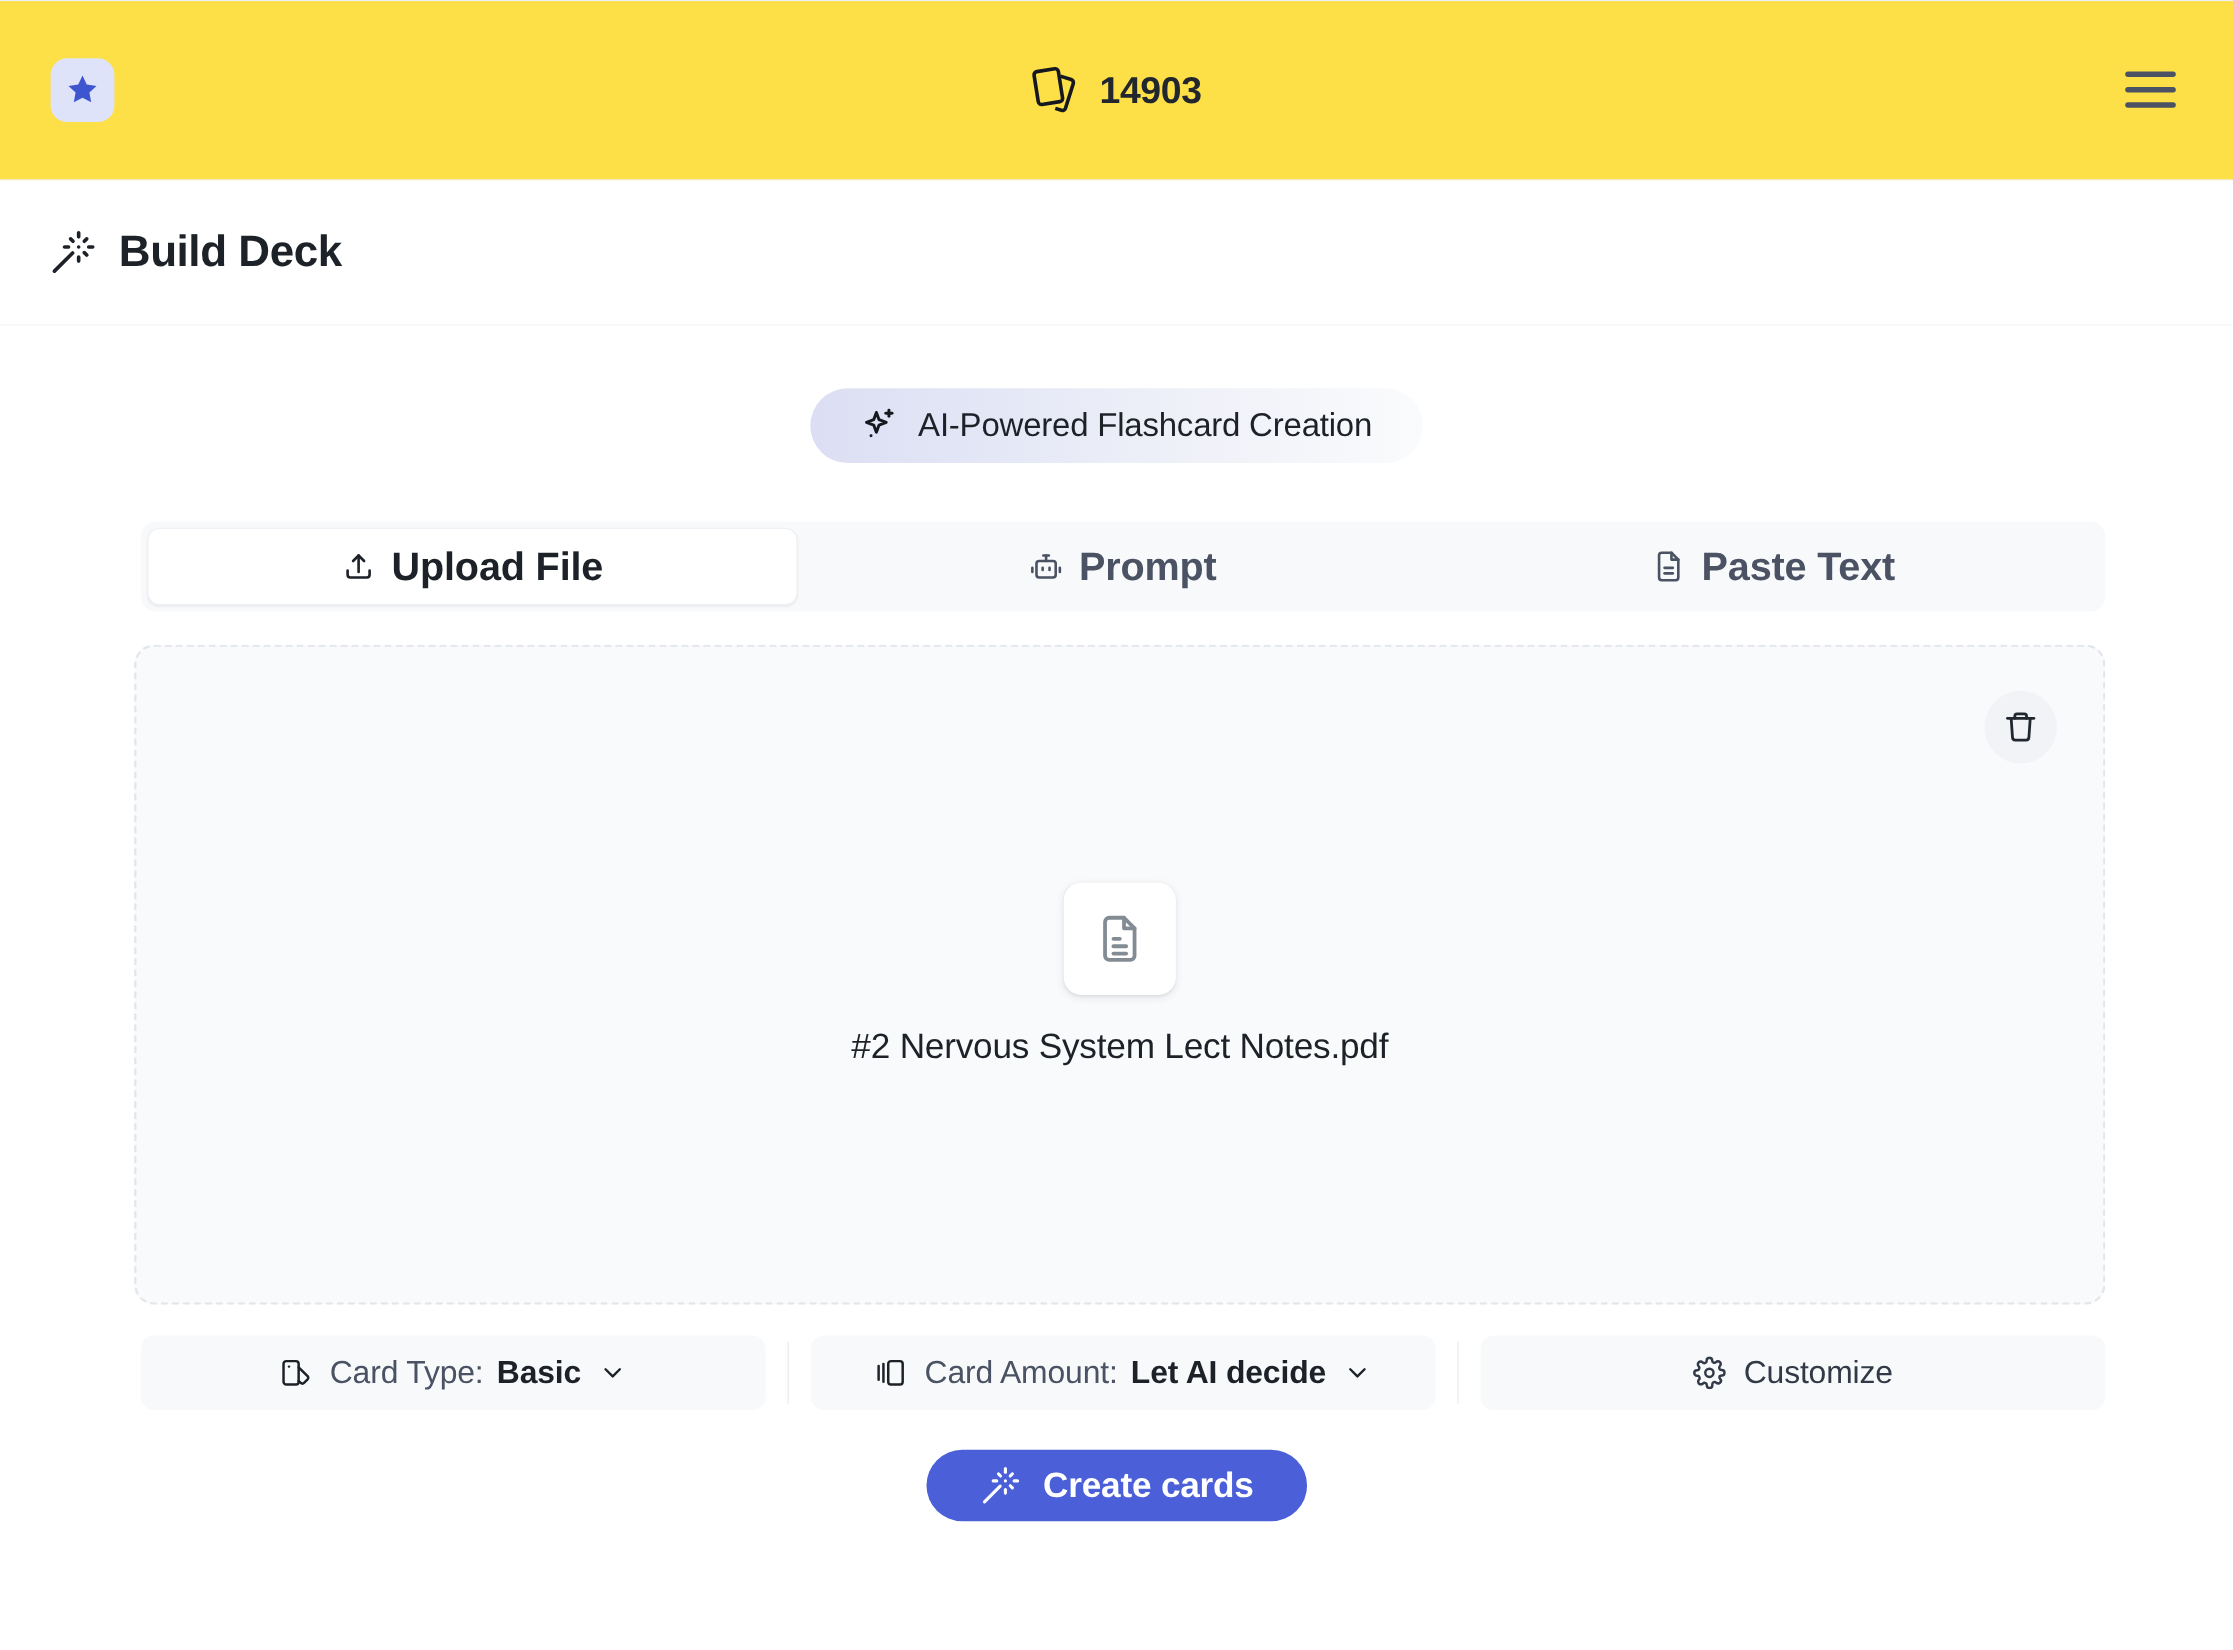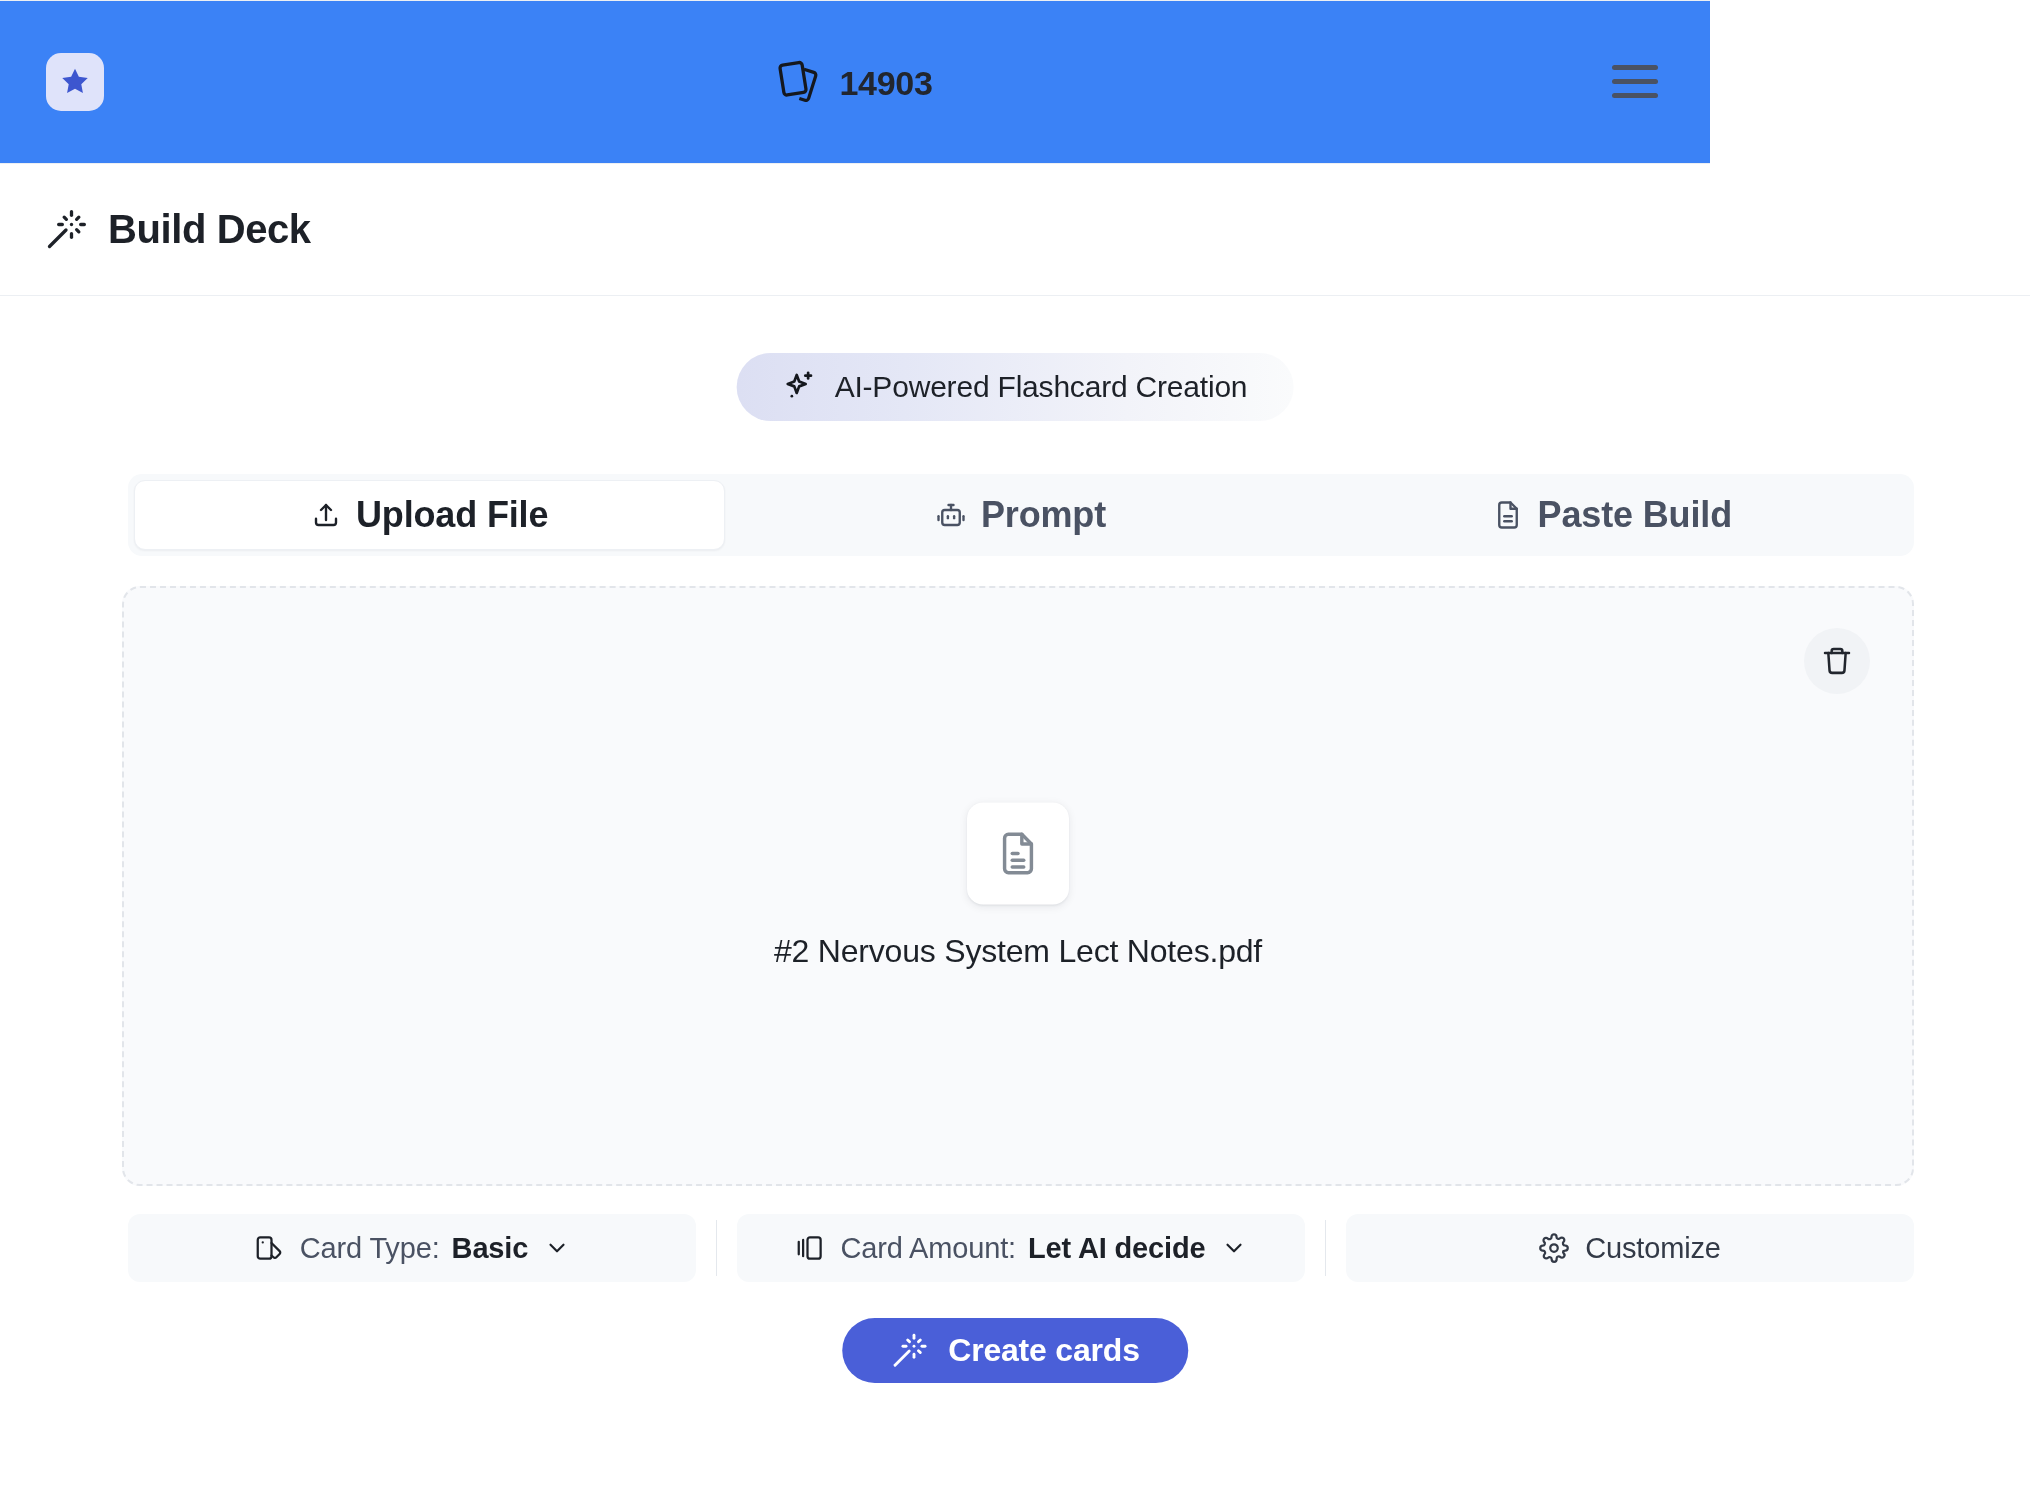--- a/index.html
+++ b/index.html
@@ -17,23 +17,23 @@
     width: 2030px;
     height: 1500px;
     background: #ffffff;
     overflow: hidden;
   }
 
   
   .topbar {
     position: absolute;
     top: 0; left: 0;
-    width: 1710px;
+    width: 2030px;
     height: 164px;
-    background: #3b82f6;
+    background: #fde047;
     border-bottom: 1px solid #eceff3;
     border-top: 1px solid #eceff3;
     display: flex;
     align-items: center;
   }
 
   .logo-badge {
     position: absolute;
     left: 46px;
     top: 52px;
@@ -391,21 +391,21 @@
 
       <div class="tab">
         <span>
           <svg width="30" height="30" viewBox="0 0 24 24" fill="none" stroke="#4a5263" stroke-width="1.9" stroke-linecap="round" stroke-linejoin="round">
             <path d="M14 2H7a2 2 0 0 0-2 2v16a2 2 0 0 0 2 2h10a2 2 0 0 0 2-2V7l-5-5z"></path>
             <path d="M14 2v5h5"></path>
               <path d="M9 13h6"></path>
               <path d="M9 17h6"></path>
           </svg>
         </span>
-        <span class="tab-label">Paste Build</span>
+        <span class="tab-label">Paste Text</span>
       </div>
     </div>
 
     <div class="dropzone">
 
       <button class="trash-btn">
         <span>
           <svg width="32" height="32" viewBox="0 0 24 24" fill="none" stroke="#22262e" stroke-width="1.9" stroke-linecap="round" stroke-linejoin="round">
             <path d="M3 6h18"></path>
             <path d="M8 6V4.5A1.5 1.5 0 0 1 9.5 3h5A1.5 1.5 0 0 1 16 4.5V6"></path>

